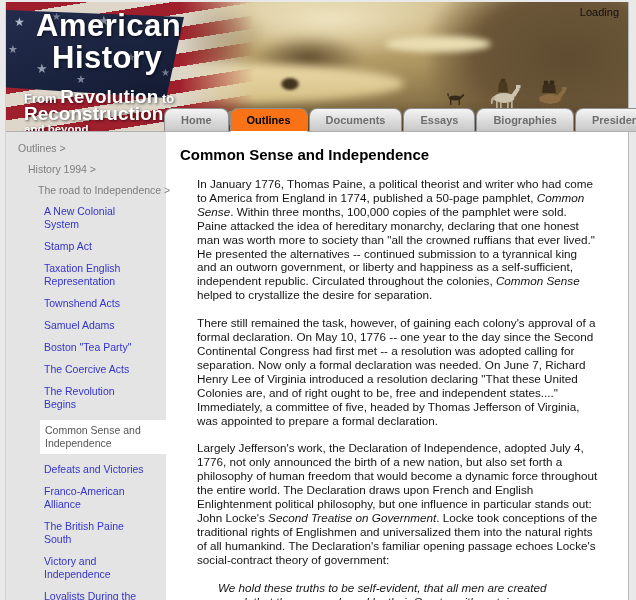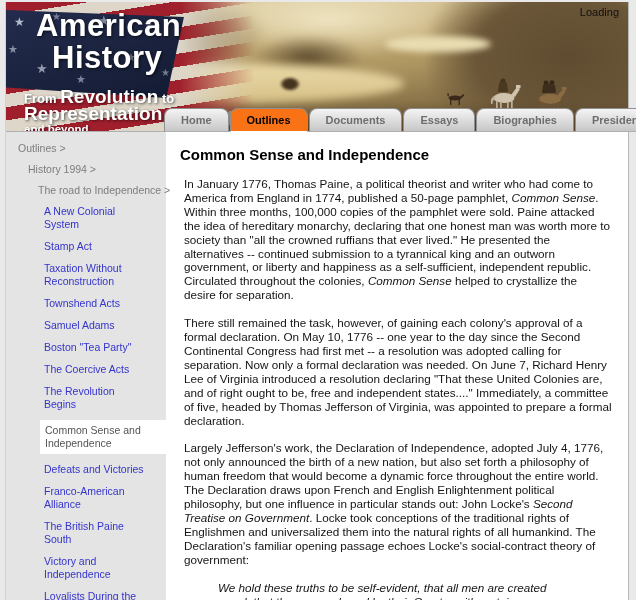--- a/index.html
+++ b/index.html
@@ -60,21 +60,21 @@
   .crumb.c0{padding-left:12px;}
   .crumb.c1{padding-left:22px;}
   .crumb.c2{padding-left:32px;}
   .side-item{color:#3434cd;margin:0 0 9px 38px;line-height:13px;cursor:pointer;padding-right:20px;}
   .side-item.active{background:#fff;color:#555;margin-left:34px;padding:4px 4px 4px 5px;cursor:default;}
 
   .content{flex:1;padding:6px 12px 0 14px;box-sizing:border-box;color:#141414;}
   .pager{text-align:right;font-size:10px;color:#2323cc;margin:2px 2px 0 0;}
   .pager a{color:#2323cc;text-decoration:none;cursor:pointer;}
   .page-title{font-size:15px;font-weight:700;margin:8px 0 14px;color:#000;}
-  .content p{font-size:11.7px;line-height:13.9px;margin:0 4px 14px;}
+  .content p{font-size:11.7px;line-height:13.9px;margin:0 17px 14px;}
   .content blockquote{font-size:11.7px;line-height:14.2px;font-style:italic;margin:0 58px 14px 38px;}
   .it{font-style:italic;}
 </style>
 </head>
 <body>
 
 <div class="page">
 
   <div class="header">
     <div class="header-art">
@@ -139,21 +139,21 @@
       </div>
 
       <div class="flag-text">
         <div class="t1">American</div>
         <div class="t2">History</div>
         <div class="sub1">
           <span>From</span>
           <span class="big">Revolution</span>
           <span>to</span>
         </div>
-        <div class="sub2">Representation</div>
+        <div class="sub2">Reconstruction</div>
         <div class="sub3">and beyond</div>
       </div>
 
       <div class="loading">Loading</div>
     </div>
 
     <div class="tabs">
       <div class="tab">Home</div>
       <div class="tab active">Outlines</div>
       <div class="tab">Documents</div>
@@ -165,21 +165,21 @@
 
   <div class="main">
 
     <div class="sidebar">
       <div class="crumb c0">Outlines &gt;</div>
       <div class="crumb c1">History 1994 &gt;</div>
       <div class="crumb c2">The road to Independence &gt;</div>
 
       <div class="side-item">A New Colonial System</div>
       <div class="side-item">Stamp Act</div>
-      <div class="side-item">Taxation Without Reconstruction</div>
+      <div class="side-item">Taxation English Representation</div>
       <div class="side-item">Townshend Acts</div>
       <div class="side-item">Samuel Adams</div>
       <div class="side-item">Boston "Tea Party"</div>
       <div class="side-item">The Coercive Acts</div>
       <div class="side-item">The Revolution Begins</div>
       <div class="side-item active">Common Sense and Independence</div>
       <div class="side-item">Defeats and Victories</div>
       <div class="side-item">Franco-American Alliance</div>
       <div class="side-item">The British Paine South</div>
       <div class="side-item">Victory and Independence</div>

